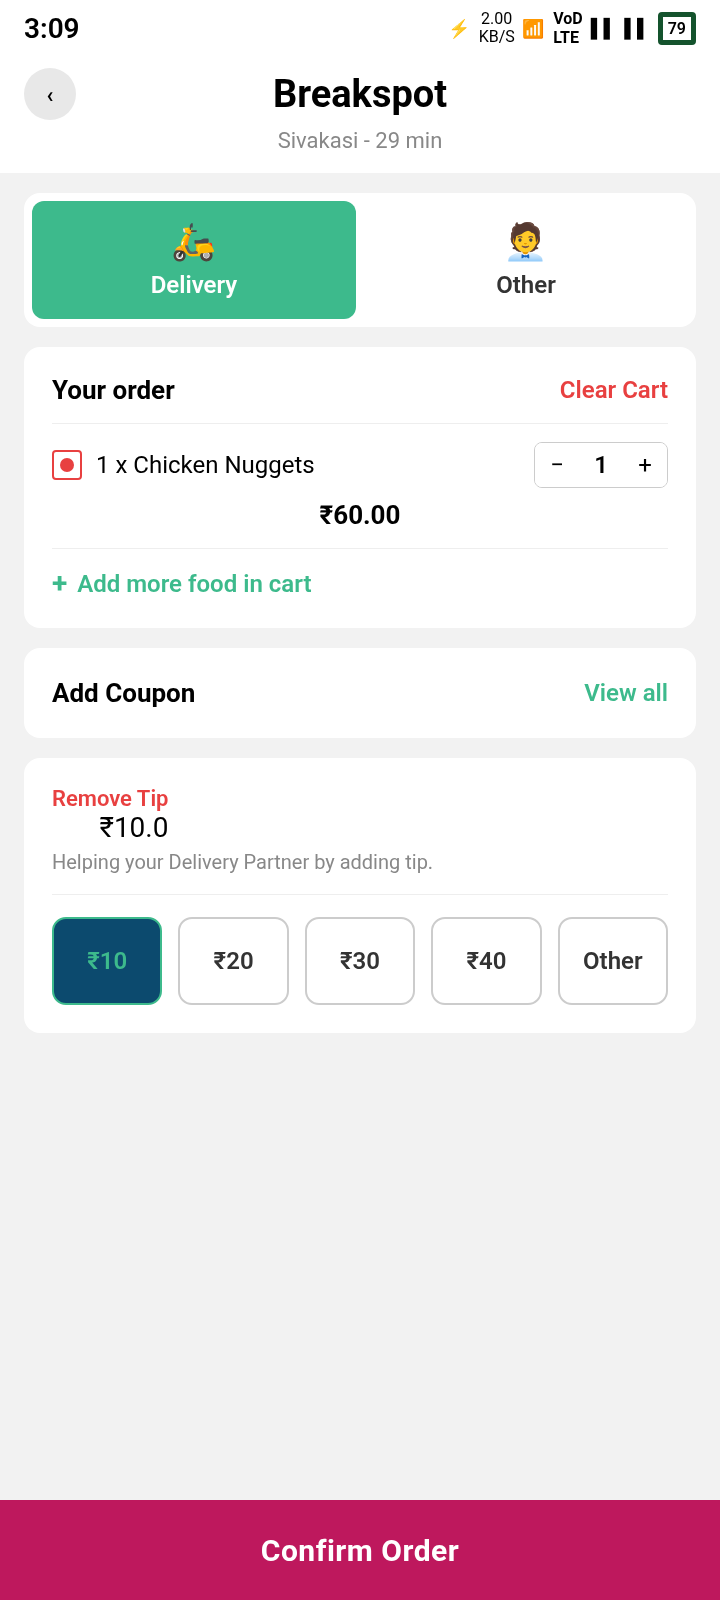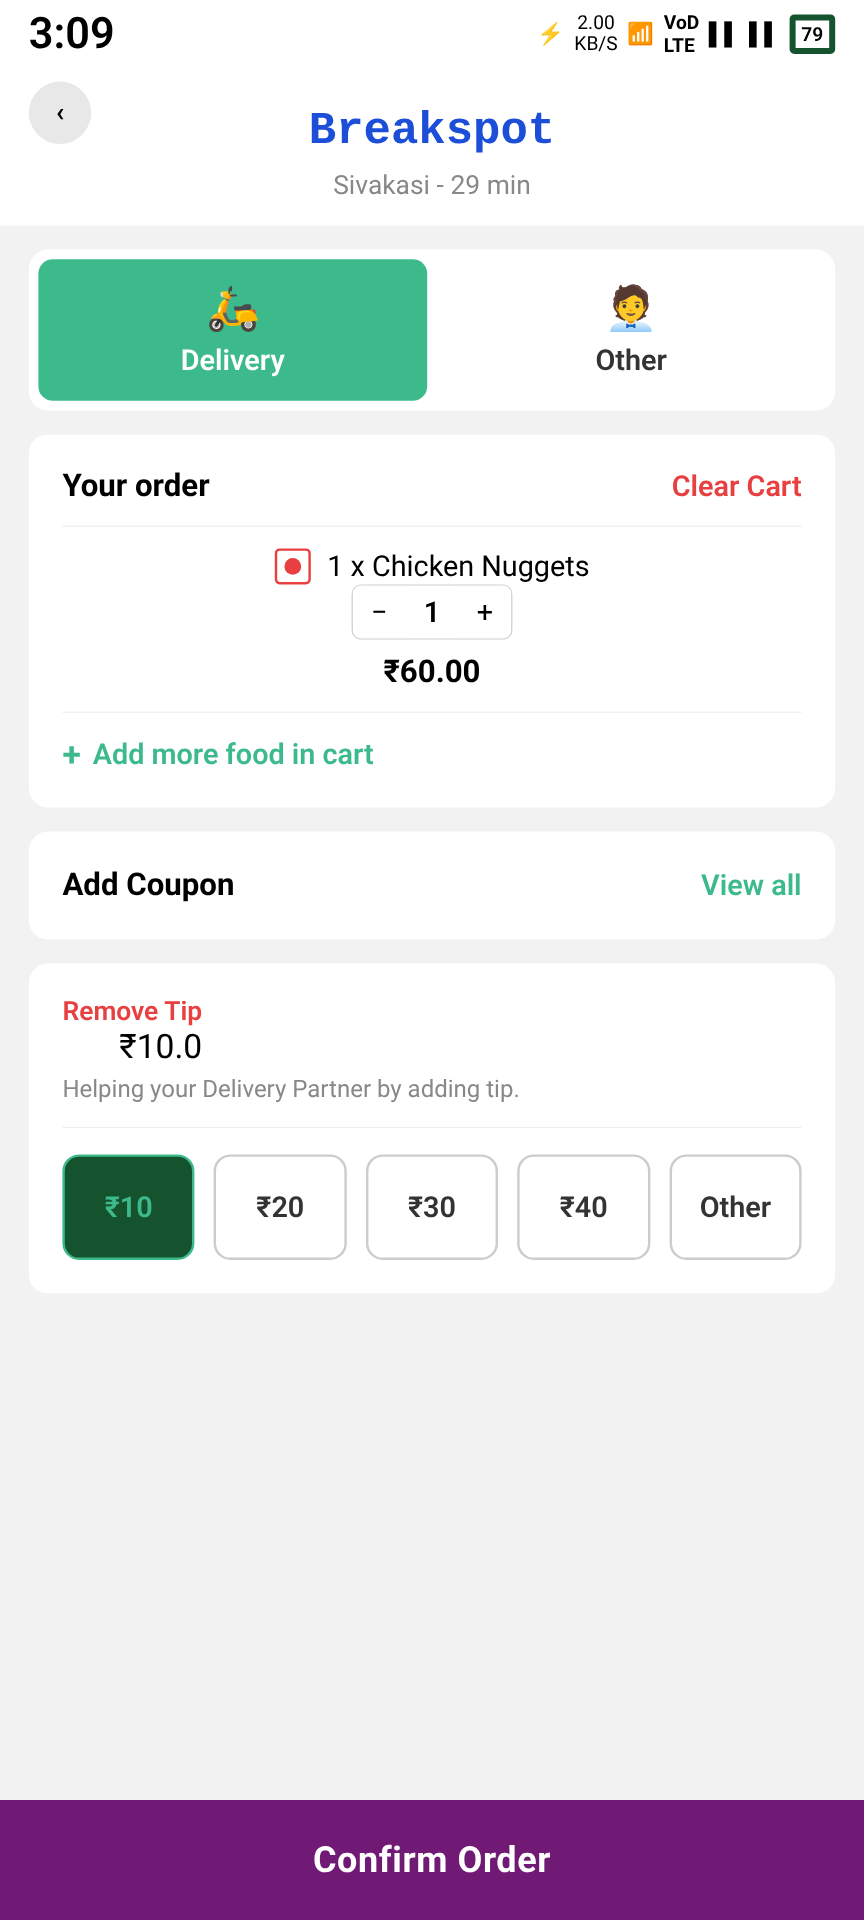--- a/index.html
+++ b/index.html
@@ -15,21 +15,21 @@
     
     .status-bar {
       background: #fff;
       display: flex;
       justify-content: space-between;
       align-items: center;
       padding: 10px 24px 6px;
       height: 52px;
     }
     .status-time {
-      font-size: 36px;
+      font-size: 28px;
       font-weight: 600;
       color: #000;
     }
     .status-icons {
       display: flex;
       align-items: center;
       gap: 8px;
       font-size: 18px;
       color: #000;
     }
@@ -62,23 +62,22 @@
       align-items: center;
       justify-content: center;
       cursor: pointer;
       font-size: 22px;
       color: #000;
       font-weight: bold;
     }
     .header-title {
       font-size: 38px;
       font-weight: 700;
-      color: #1d4ed8;
-      margin-top: 20px;
-      font-family: Liberation Mono, monospace;
+      color: #000000;
+      margin-top: 4px;
     }
     .header-subtitle {
       font-size: 22px;
       color: #888;
       margin-top: 12px;
     }
 
     
     .content {
       padding: 20px 24px;
@@ -177,21 +176,20 @@
       color: #555;
       line-height: 1.4;
     }
 
     
     .order-item-row {
       display: flex;
       align-items: center;
       justify-content: space-between;
       margin-bottom: 12px;
-      flex-direction: column;
     }
     .order-item-left {
       display: flex;
       align-items: center;
       gap: 14px;
     }
     .veg-icon {
       width: 30px;
       height: 30px;
       border: 2px solid #e84040;
@@ -334,31 +332,31 @@
       justify-content: center;
       font-size: 24px;
       font-weight: 600;
       cursor: pointer;
       background: #fff;
       color: #333;
     }
     .tip-option.selected {
       border-color: #3dba8c;
       color: #3dba8c;
-      background: #14532d;
+      background: #0c4a6e;
     }
 
     
     .confirm-btn {
       position: fixed;
       bottom: 0;
       left: 0;
       width: 720px;
       height: 100px;
-      background: #701a75;
+      background: #be185d;
       display: flex;
       align-items: center;
       justify-content: center;
       cursor: pointer;
     }
     .confirm-btn-text {
       font-size: 30px;
       font-weight: 700;
       color: #fff;
       letter-spacing: 0.5px;

